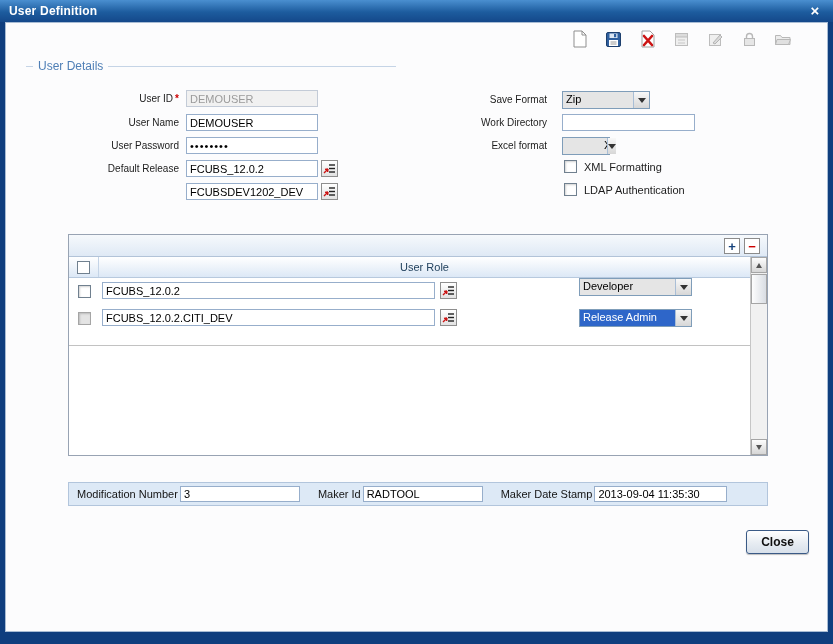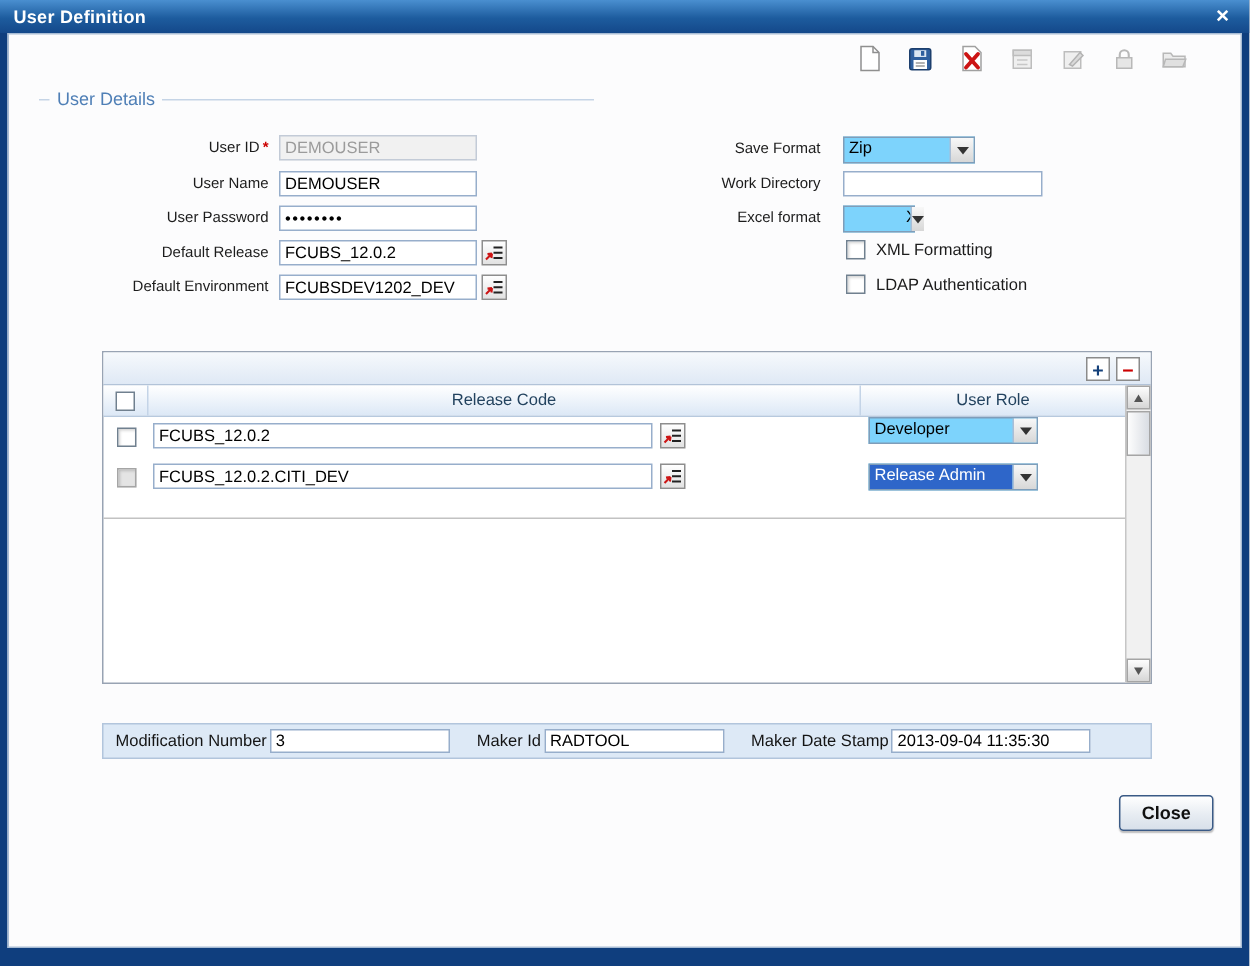--- a/index.html
+++ b/index.html
@@ -36,21 +36,21 @@
          line-height:17px; white-space:nowrap; }
   .req { color:#cc0000; font-weight:bold; margin-left:2px; }
   .txt { position:absolute; height:17px; border:1px solid #97aecb; background:#fff;
          font-family:inherit; font-size:11px; padding:0 3px; color:#000; }
   .txt.dis { background:#f1f1f1; color:#9b9b9b; border-color:#c3cbd7; }
 
   .lov { position:absolute; width:17px; height:17px; border:1px solid #8e8e8e;
          background:linear-gradient(#ffffff,#e2e2e2); display:flex;
          align-items:center; justify-content:center; cursor:pointer; padding:0; }
 
-  .dd { position:absolute; height:18px; border:1px solid #7f9db9; background:#7dd3fc;
+  .dd { position:absolute; height:18px; border:1px solid #7f9db9; background:#e5e5e5;
         display:flex; align-items:stretch; font-size:11px; cursor:pointer; }
   .dd .val { flex:1; padding:1px 3px 0; white-space:nowrap; overflow:hidden; color:#000; }
   .dd .val.sel { background:#2e66c9; color:#fff; }
   .dd .arw { width:16px; background:linear-gradient(#f8f8f8,#d7d7d7);
              border-left:1px solid #a9bed6; display:flex; align-items:center; justify-content:center; }
   .tri-dn { width:0; height:0; border-left:4px solid transparent;
             border-right:4px solid transparent; border-top:5px solid #333; }
   .tri-up-s { width:0; height:0; border-left:3px solid transparent;
             border-right:3px solid transparent; border-bottom:5px solid #555; }
   .tri-dn-s { width:0; height:0; border-left:3px solid transparent;
@@ -193,21 +193,20 @@
     <input class="txt" style="top: 137px; left: 180px; width: 132px;" value="FCUBS_12.0.2">
     <button class="lov" style="top:137px;left:315px;">
       <svg width="13" height="13" viewBox="0 0 13 13">
           <line x1="6" y1="3" x2="12" y2="3" stroke="#222" stroke-width="1.4"></line>
           <line x1="6" y1="6.5" x2="12" y2="6.5" stroke="#222" stroke-width="1.4"></line>
           <line x1="6" y1="10" x2="12" y2="10" stroke="#222" stroke-width="1.4"></line>
           <path d="M1 11 L5 7 M5 7 l-3 0.4 M5 7 l-0.4 3" stroke="#cc1414" stroke-width="1.4" fill="none"></path>
         </svg>
     </button>
 
-    <label class="lbl" style="top:160px;left:10px;width:163px;">Default Environment</label>
     <input class="txt" style="top: 160px; left: 180px; width: 132px;" value="FCUBSDEV1202_DEV">
     <button class="lov" style="top:160px;left:315px;">
       <svg width="13" height="13" viewBox="0 0 13 13">
           <line x1="6" y1="3" x2="12" y2="3" stroke="#222" stroke-width="1.4"></line>
           <line x1="6" y1="6.5" x2="12" y2="6.5" stroke="#222" stroke-width="1.4"></line>
           <line x1="6" y1="10" x2="12" y2="10" stroke="#222" stroke-width="1.4"></line>
           <path d="M1 11 L5 7 M5 7 l-3 0.4 M5 7 l-0.4 3" stroke="#cc1414" stroke-width="1.4" fill="none"></path>
         </svg>
     </button>
 
@@ -239,21 +238,20 @@
     <div class="grid">
       <div class="g-actionbar">
         <button class="gbtn plus">+</button>
         <button class="gbtn minus">−</button>
       </div>
 
       <div class="g-header">
         <div class="g-hcell cbcol">
           <span class="cb"></span>
         </div>
-        <div class="g-hcell relcol">Release Code</div>
         <div class="g-hcell rolecol">User Role</div>
       </div>
 
       <div class="g-row" style="top:43px;">
         <span class="cb" style="top:7px;left:9px;"></span>
         <input class="txt" style="top: 4px; left: 33px; width: 333px;" value="FCUBS_12.0.2">
         <button class="lov" style="top:4px;left:371px;">
           <svg width="13" height="13" viewBox="0 0 13 13">
               <line x1="6" y1="3" x2="12" y2="3" stroke="#222" stroke-width="1.4"></line>
               <line x1="6" y1="6.5" x2="12" y2="6.5" stroke="#222" stroke-width="1.4"></line>

